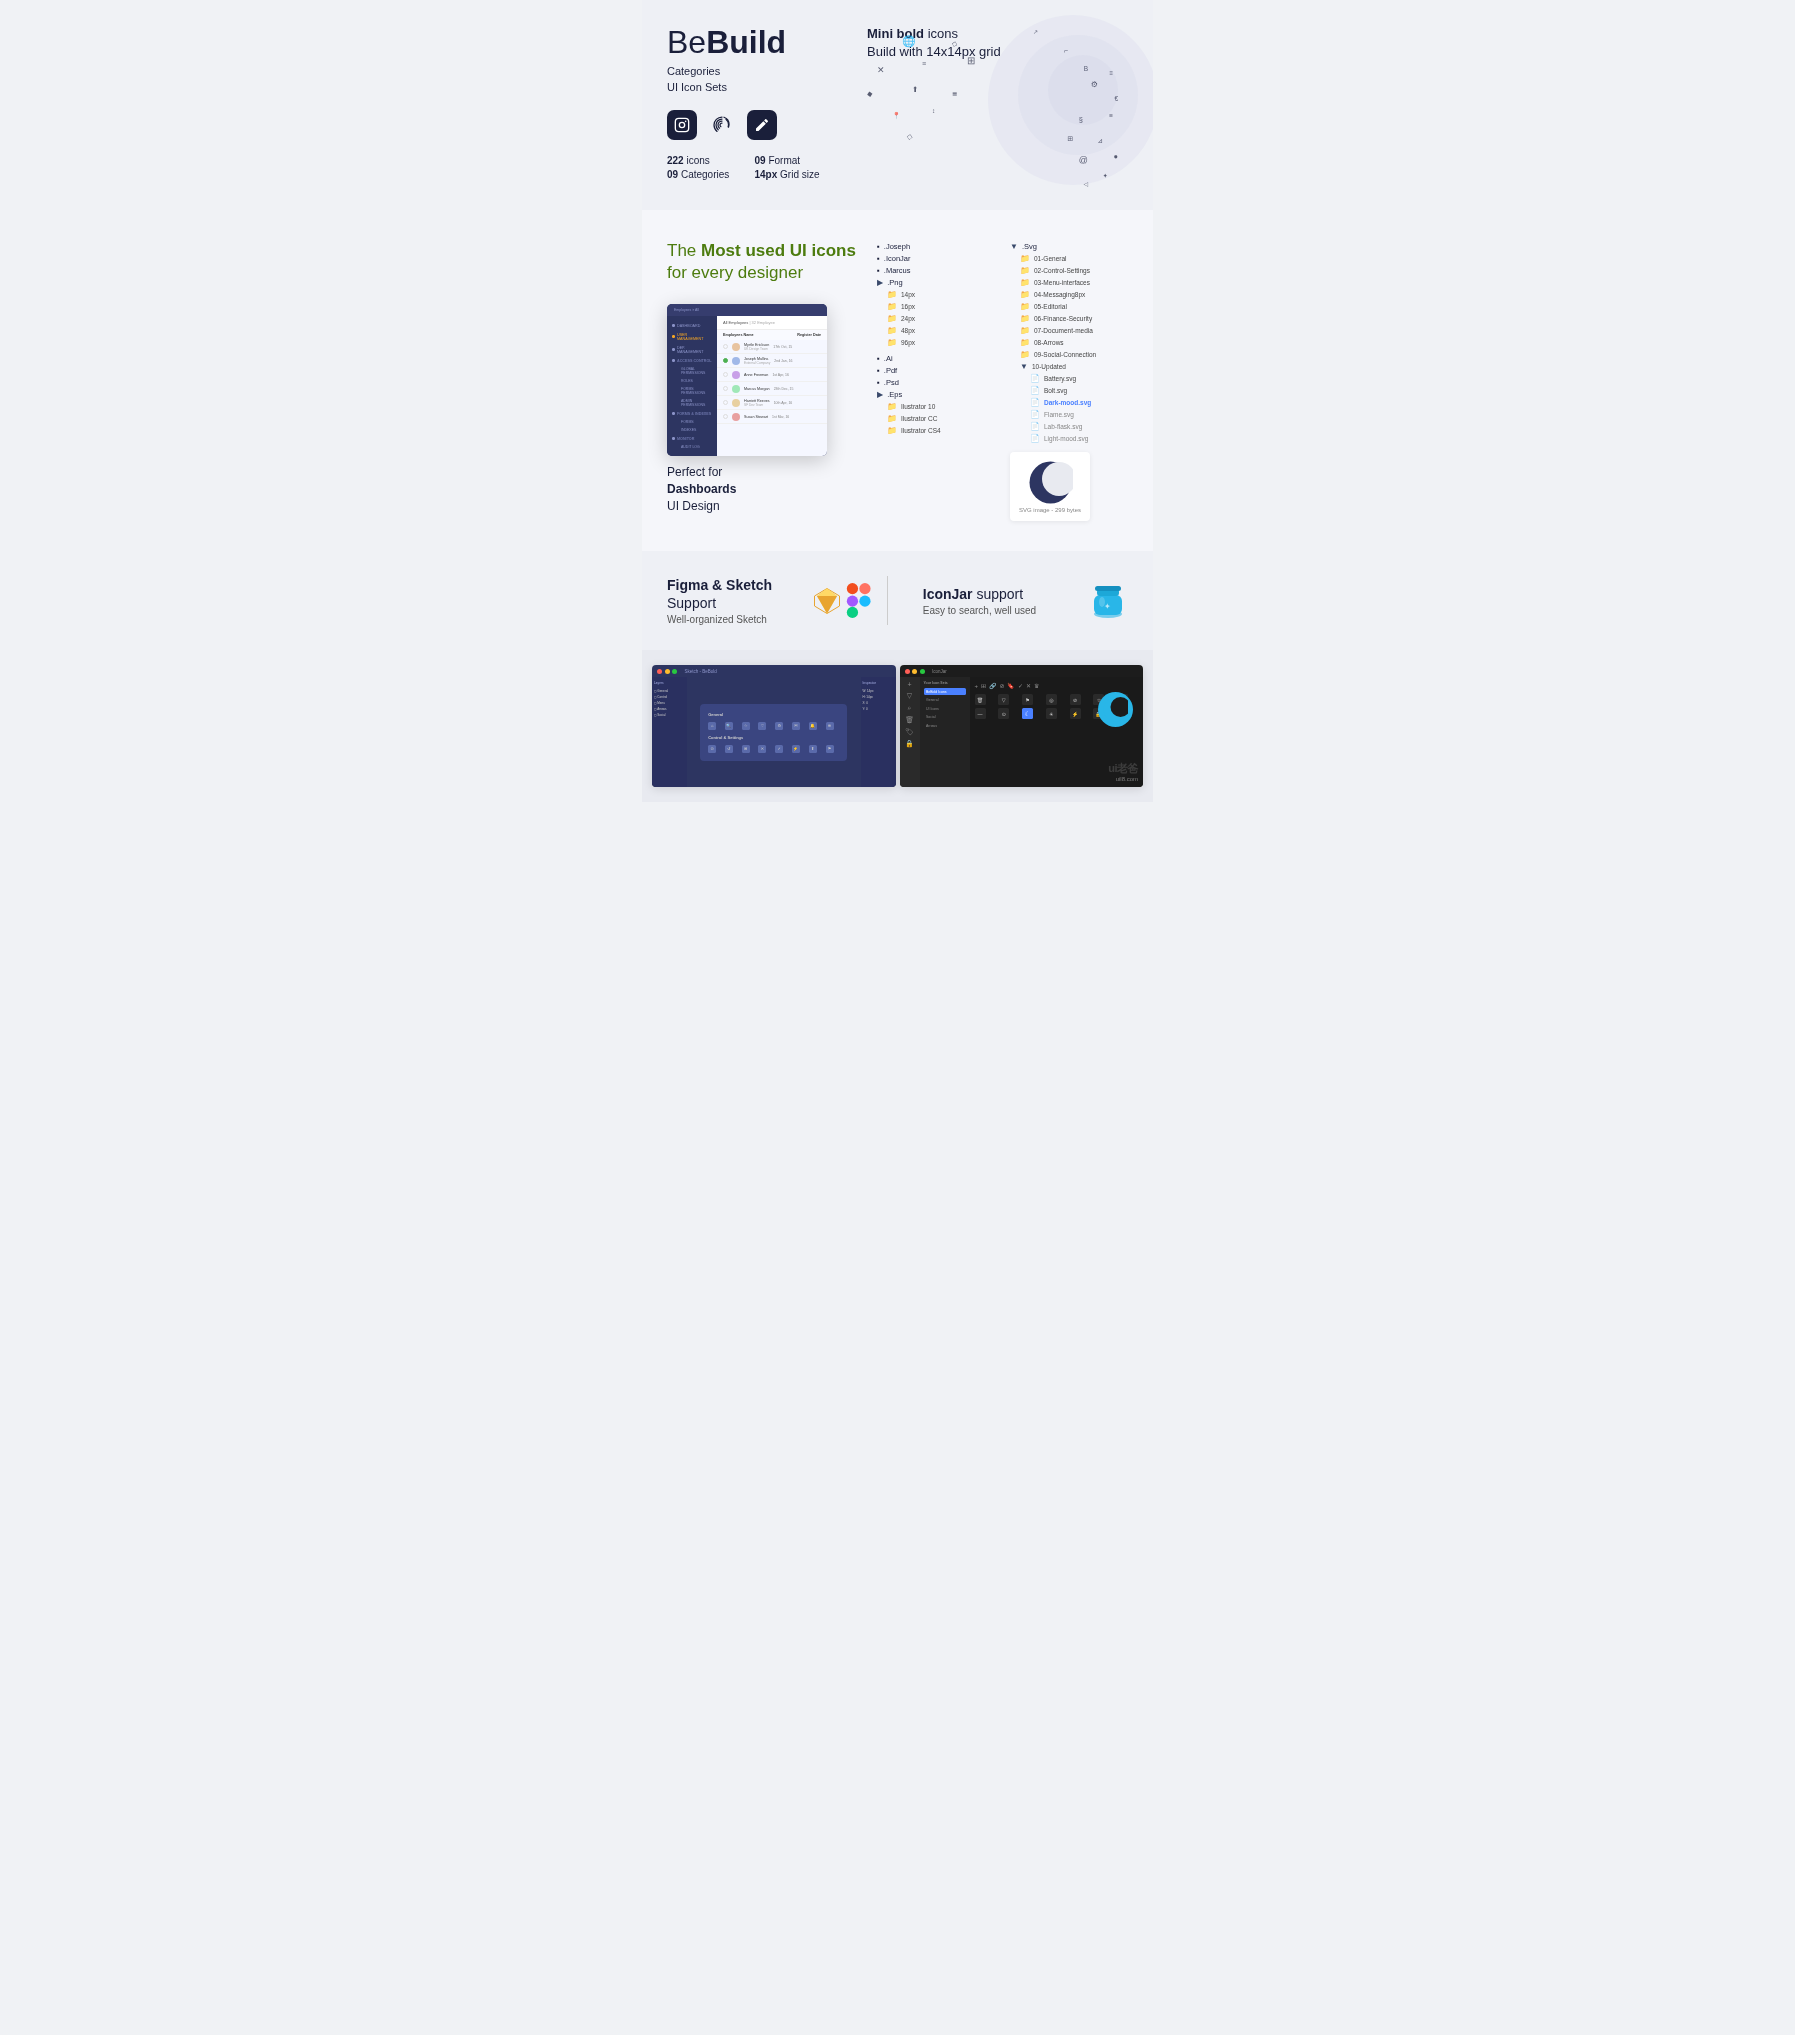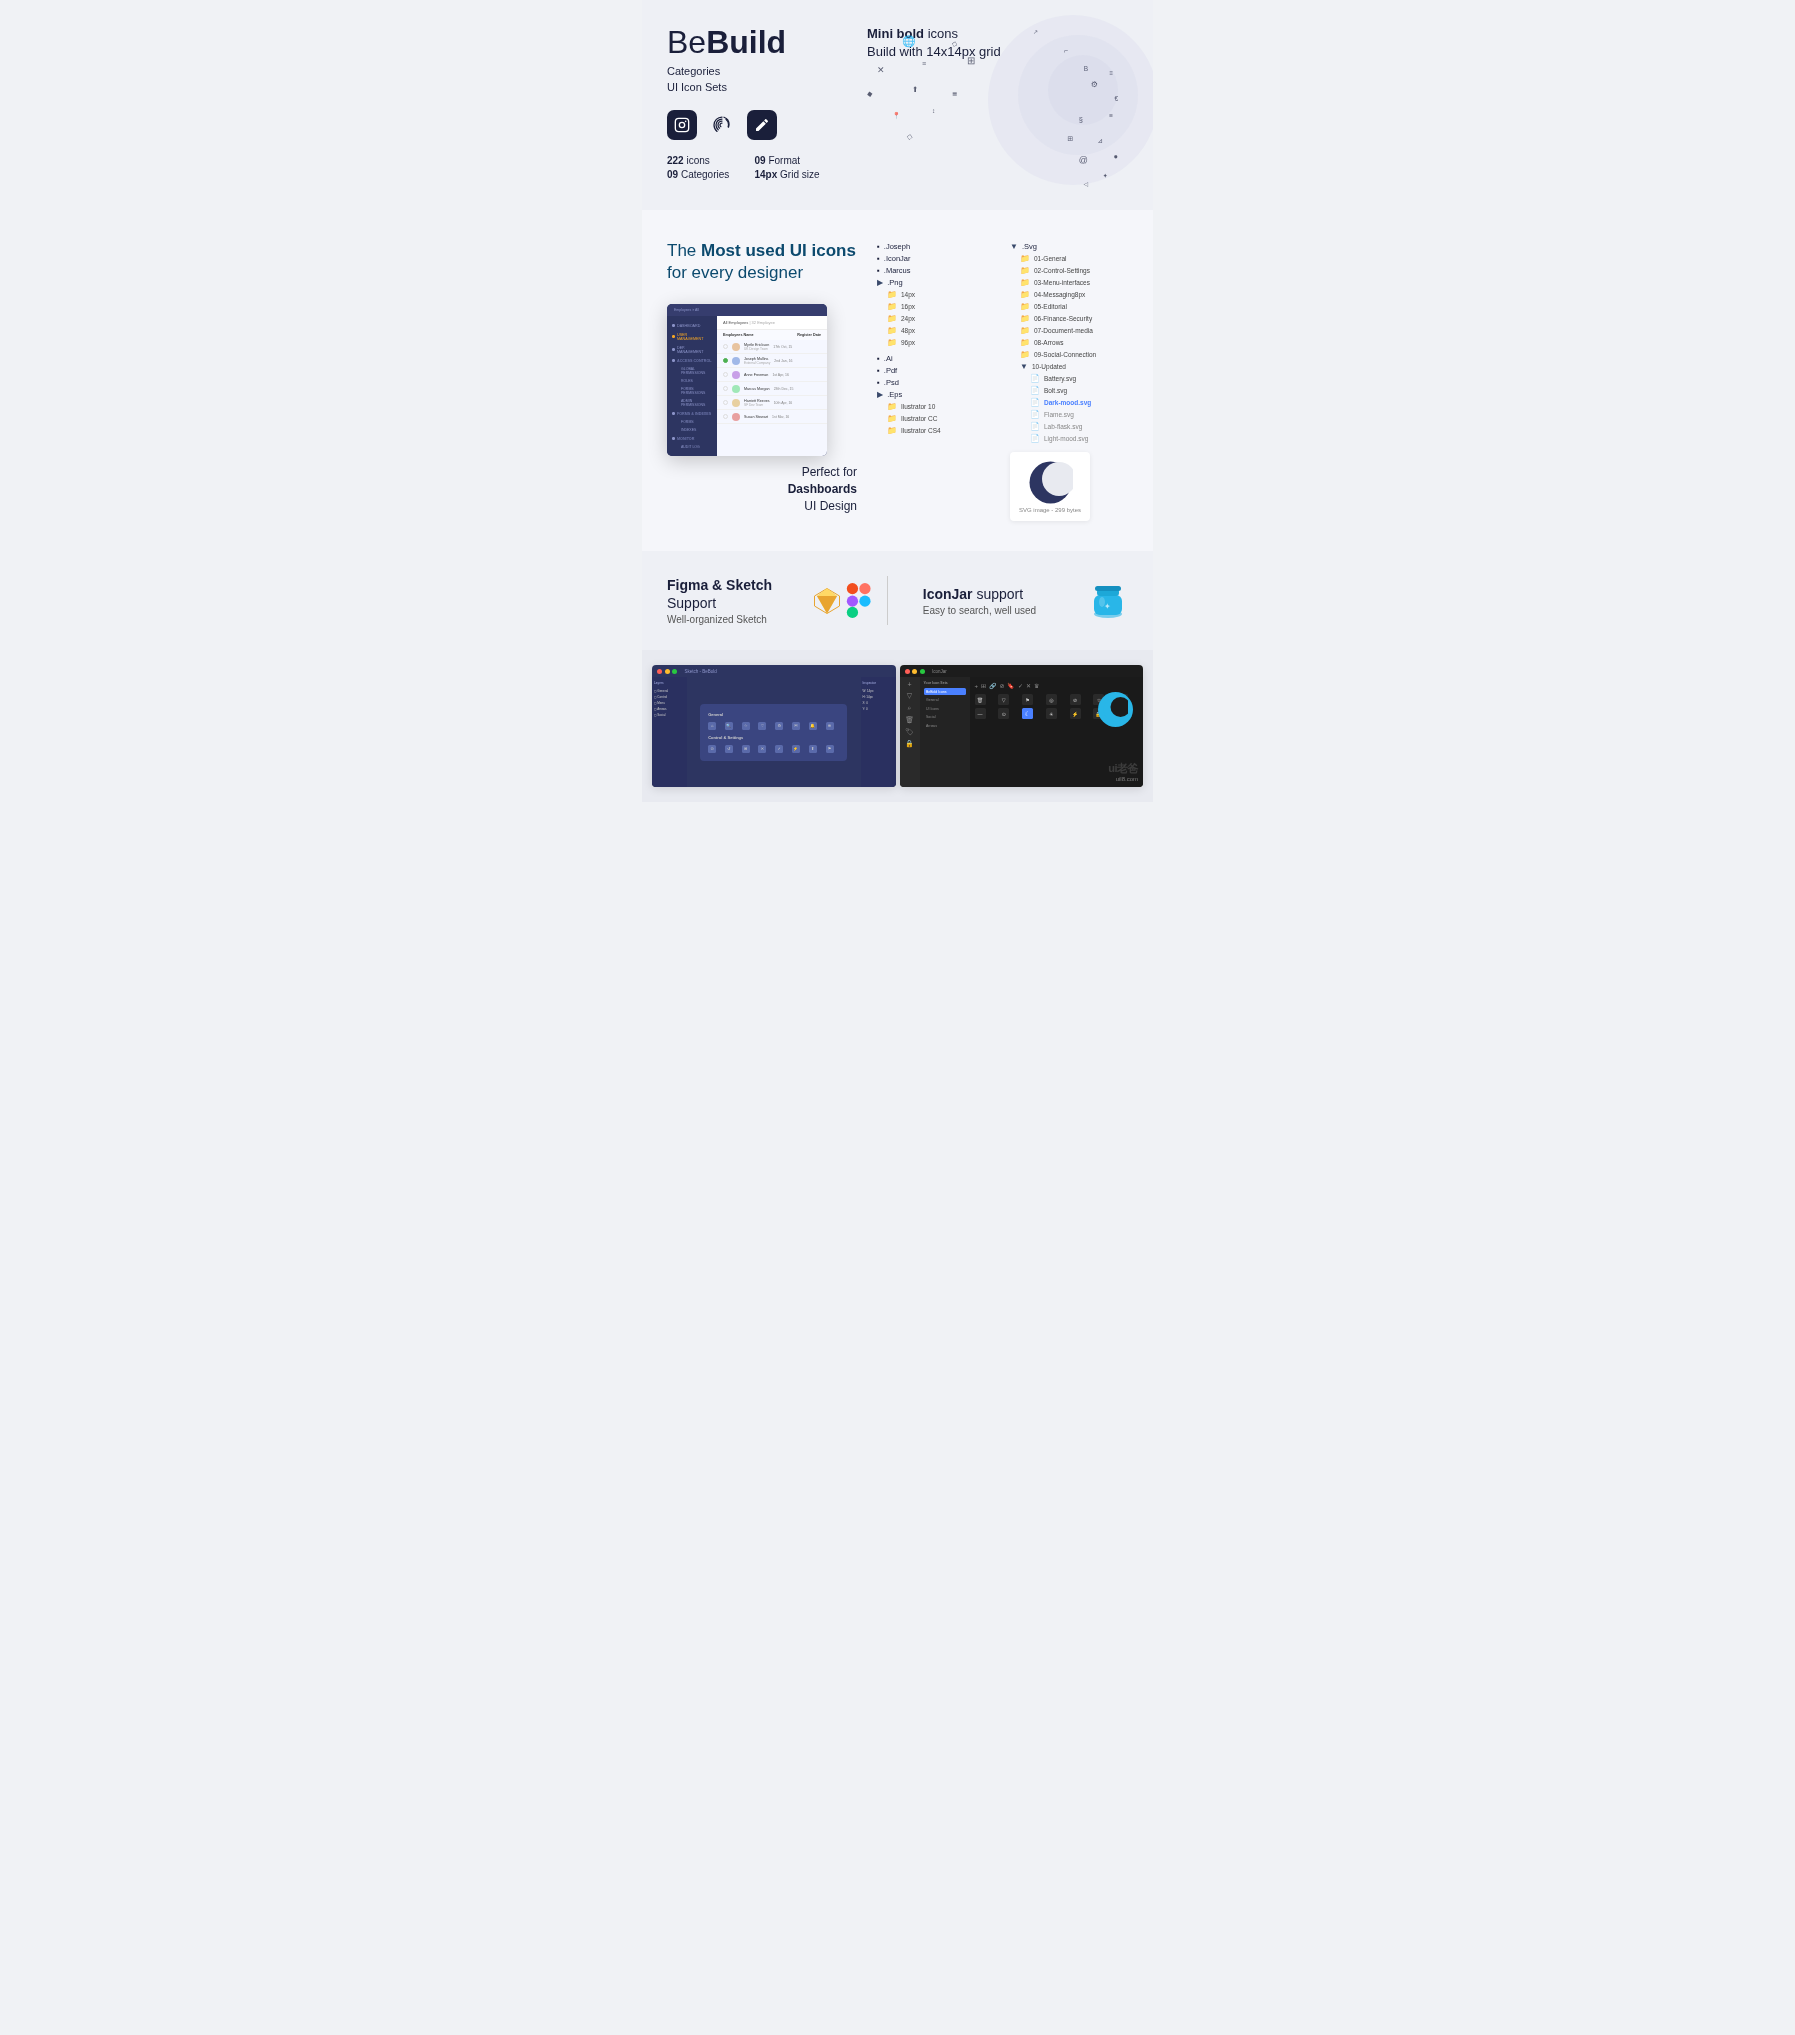--- a/index.html
+++ b/index.html
@@ -118,21 +118,21 @@
       padding: 30px 25px;
       display: flex;
       gap: 20px;
       align-items: flex-start;
     }
     .most-used-left {
       flex: 0 0 190px;
     }
     .most-used-title {
       font-size: 17px;
-      color: #0c4a6e;
+      color: #4d7c0f;
       font-weight: 400;
       line-height: 1.3;
       margin-bottom: 20px;
     }
     .most-used-title strong {
       font-weight: 800;
     }
 
     
     .dashboard-mockup {
@@ -237,21 +237,20 @@
       border-color: #4caf50;
     }
 
     
     .perfect-for {
       margin-top: 10px;
       font-size: 12px;
       color: #1a1f3a;
       font-weight: 400;
       line-height: 1.4;
-      text-align: right;
     }
     .perfect-for strong {
       font-weight: 800;
     }
 
     
     .most-used-right {
       flex: 1;
       display: flex;
       gap: 15px;

